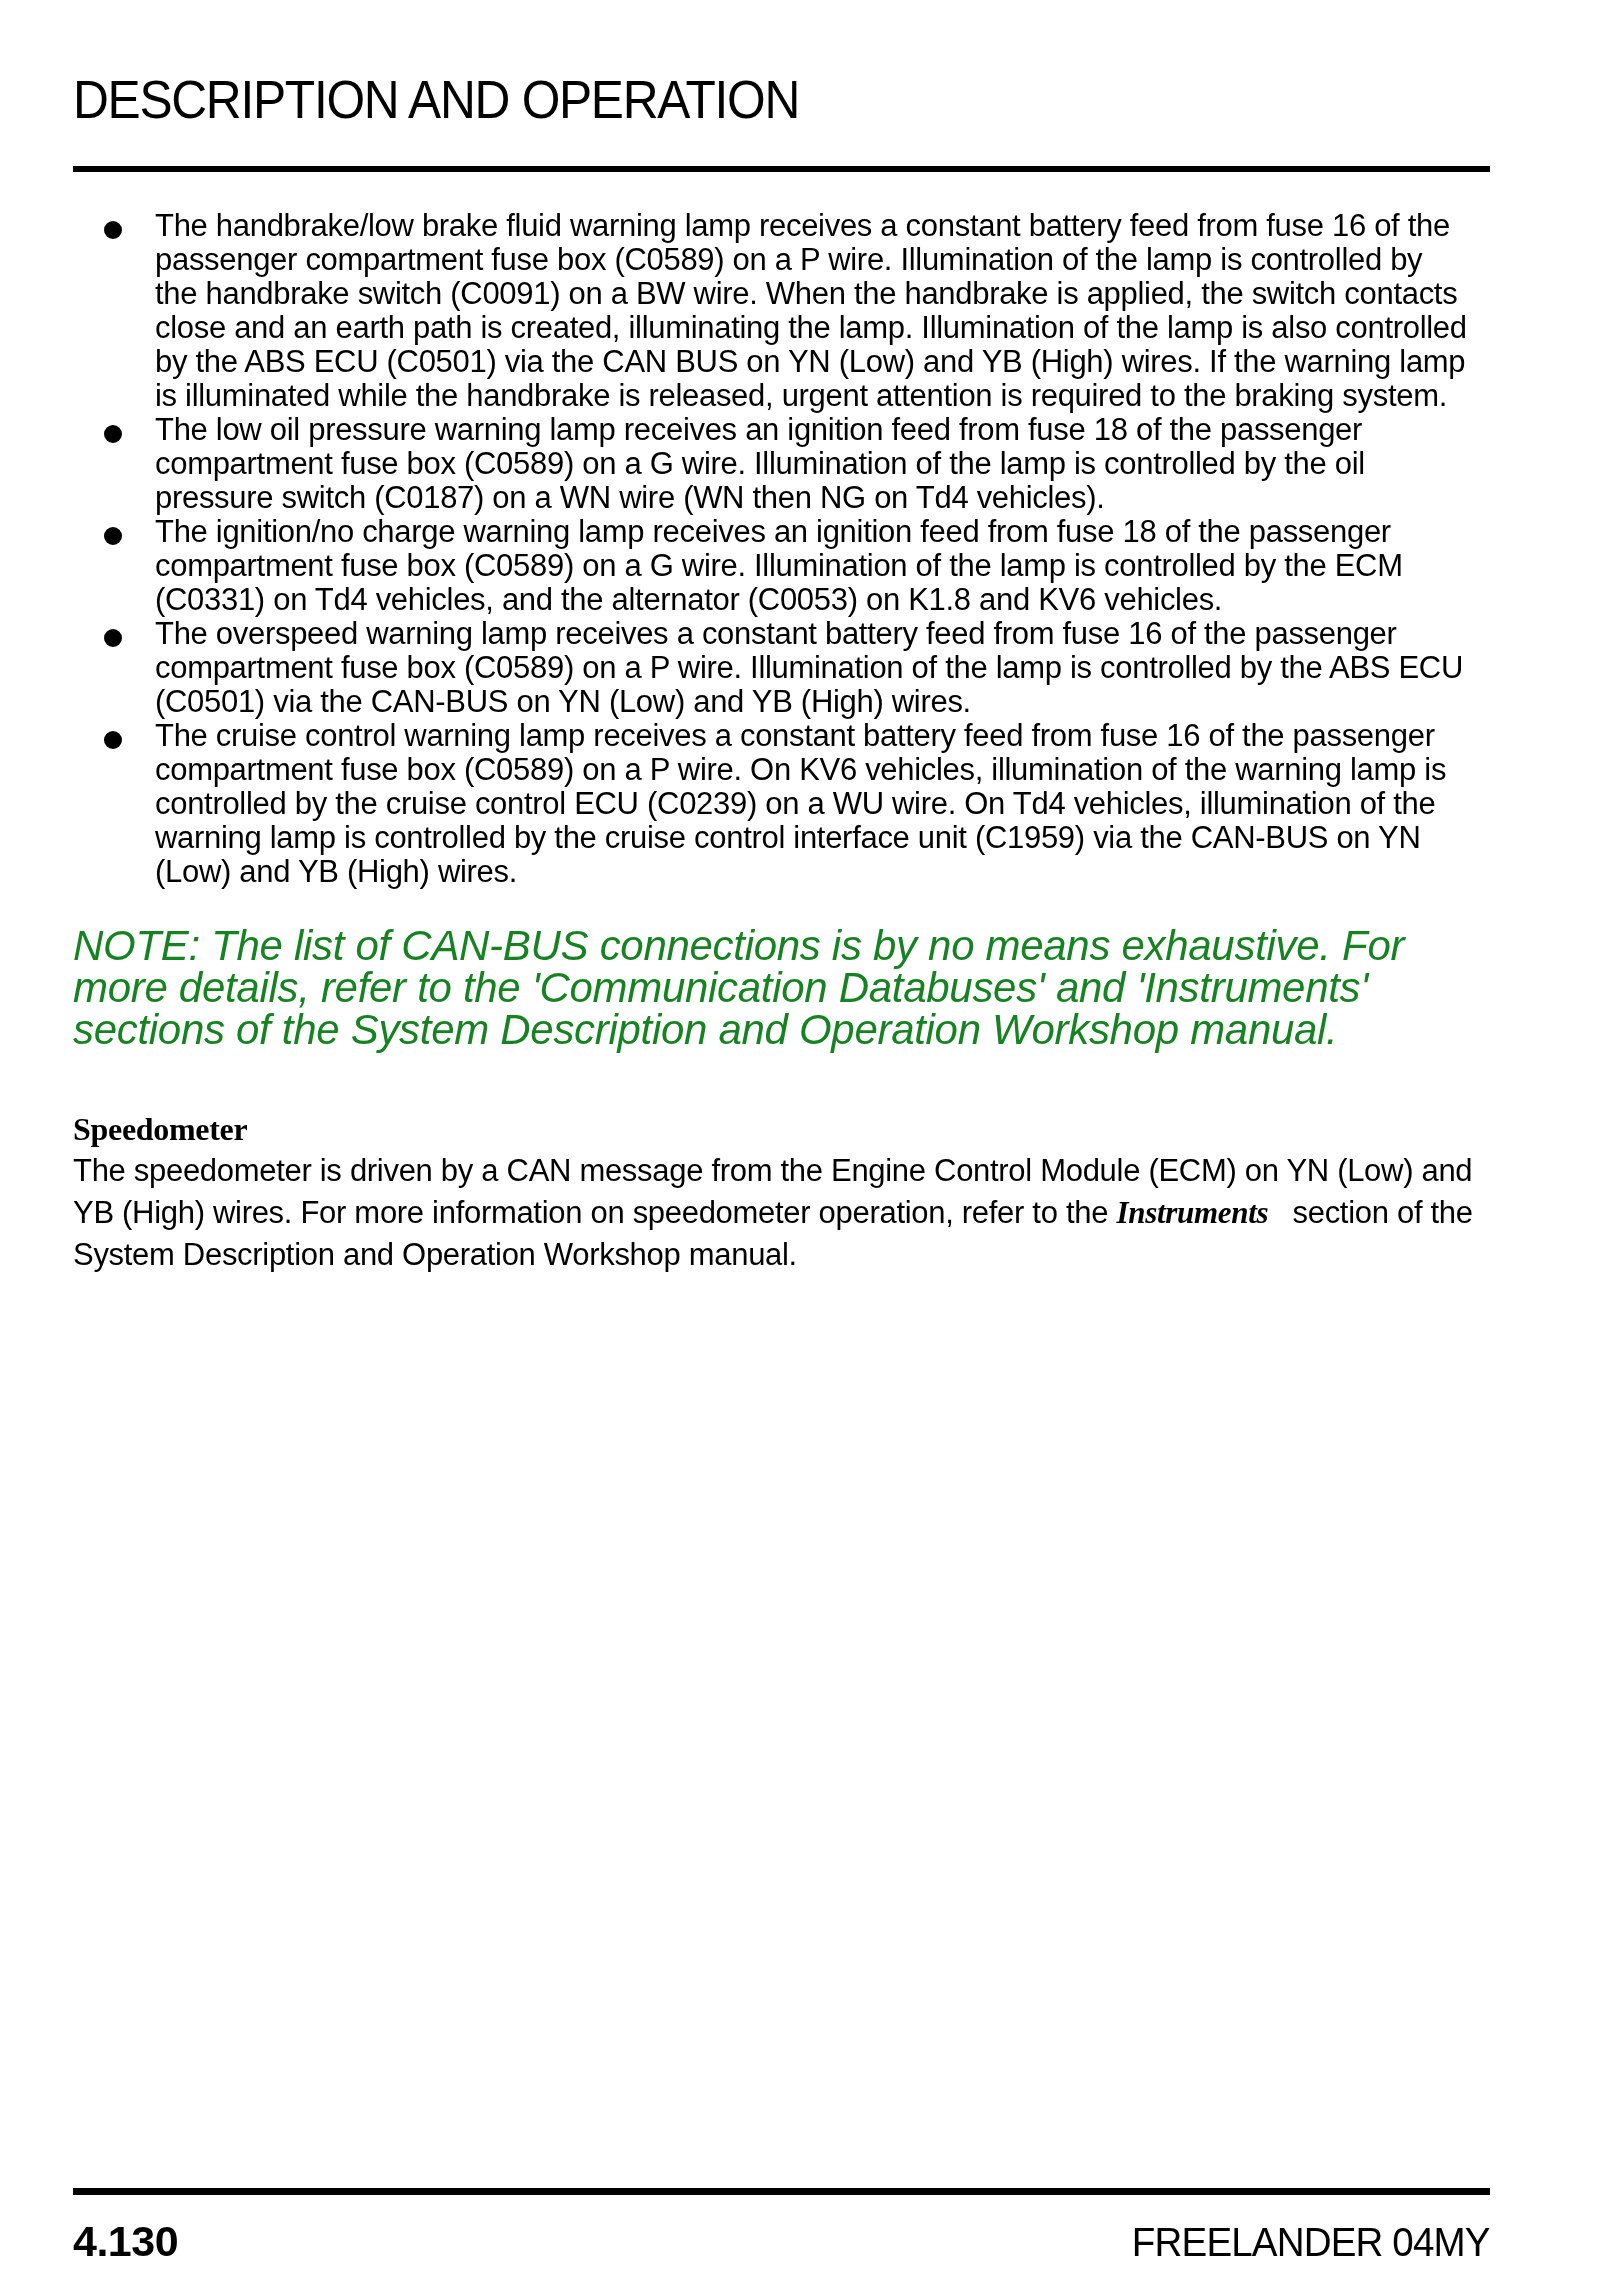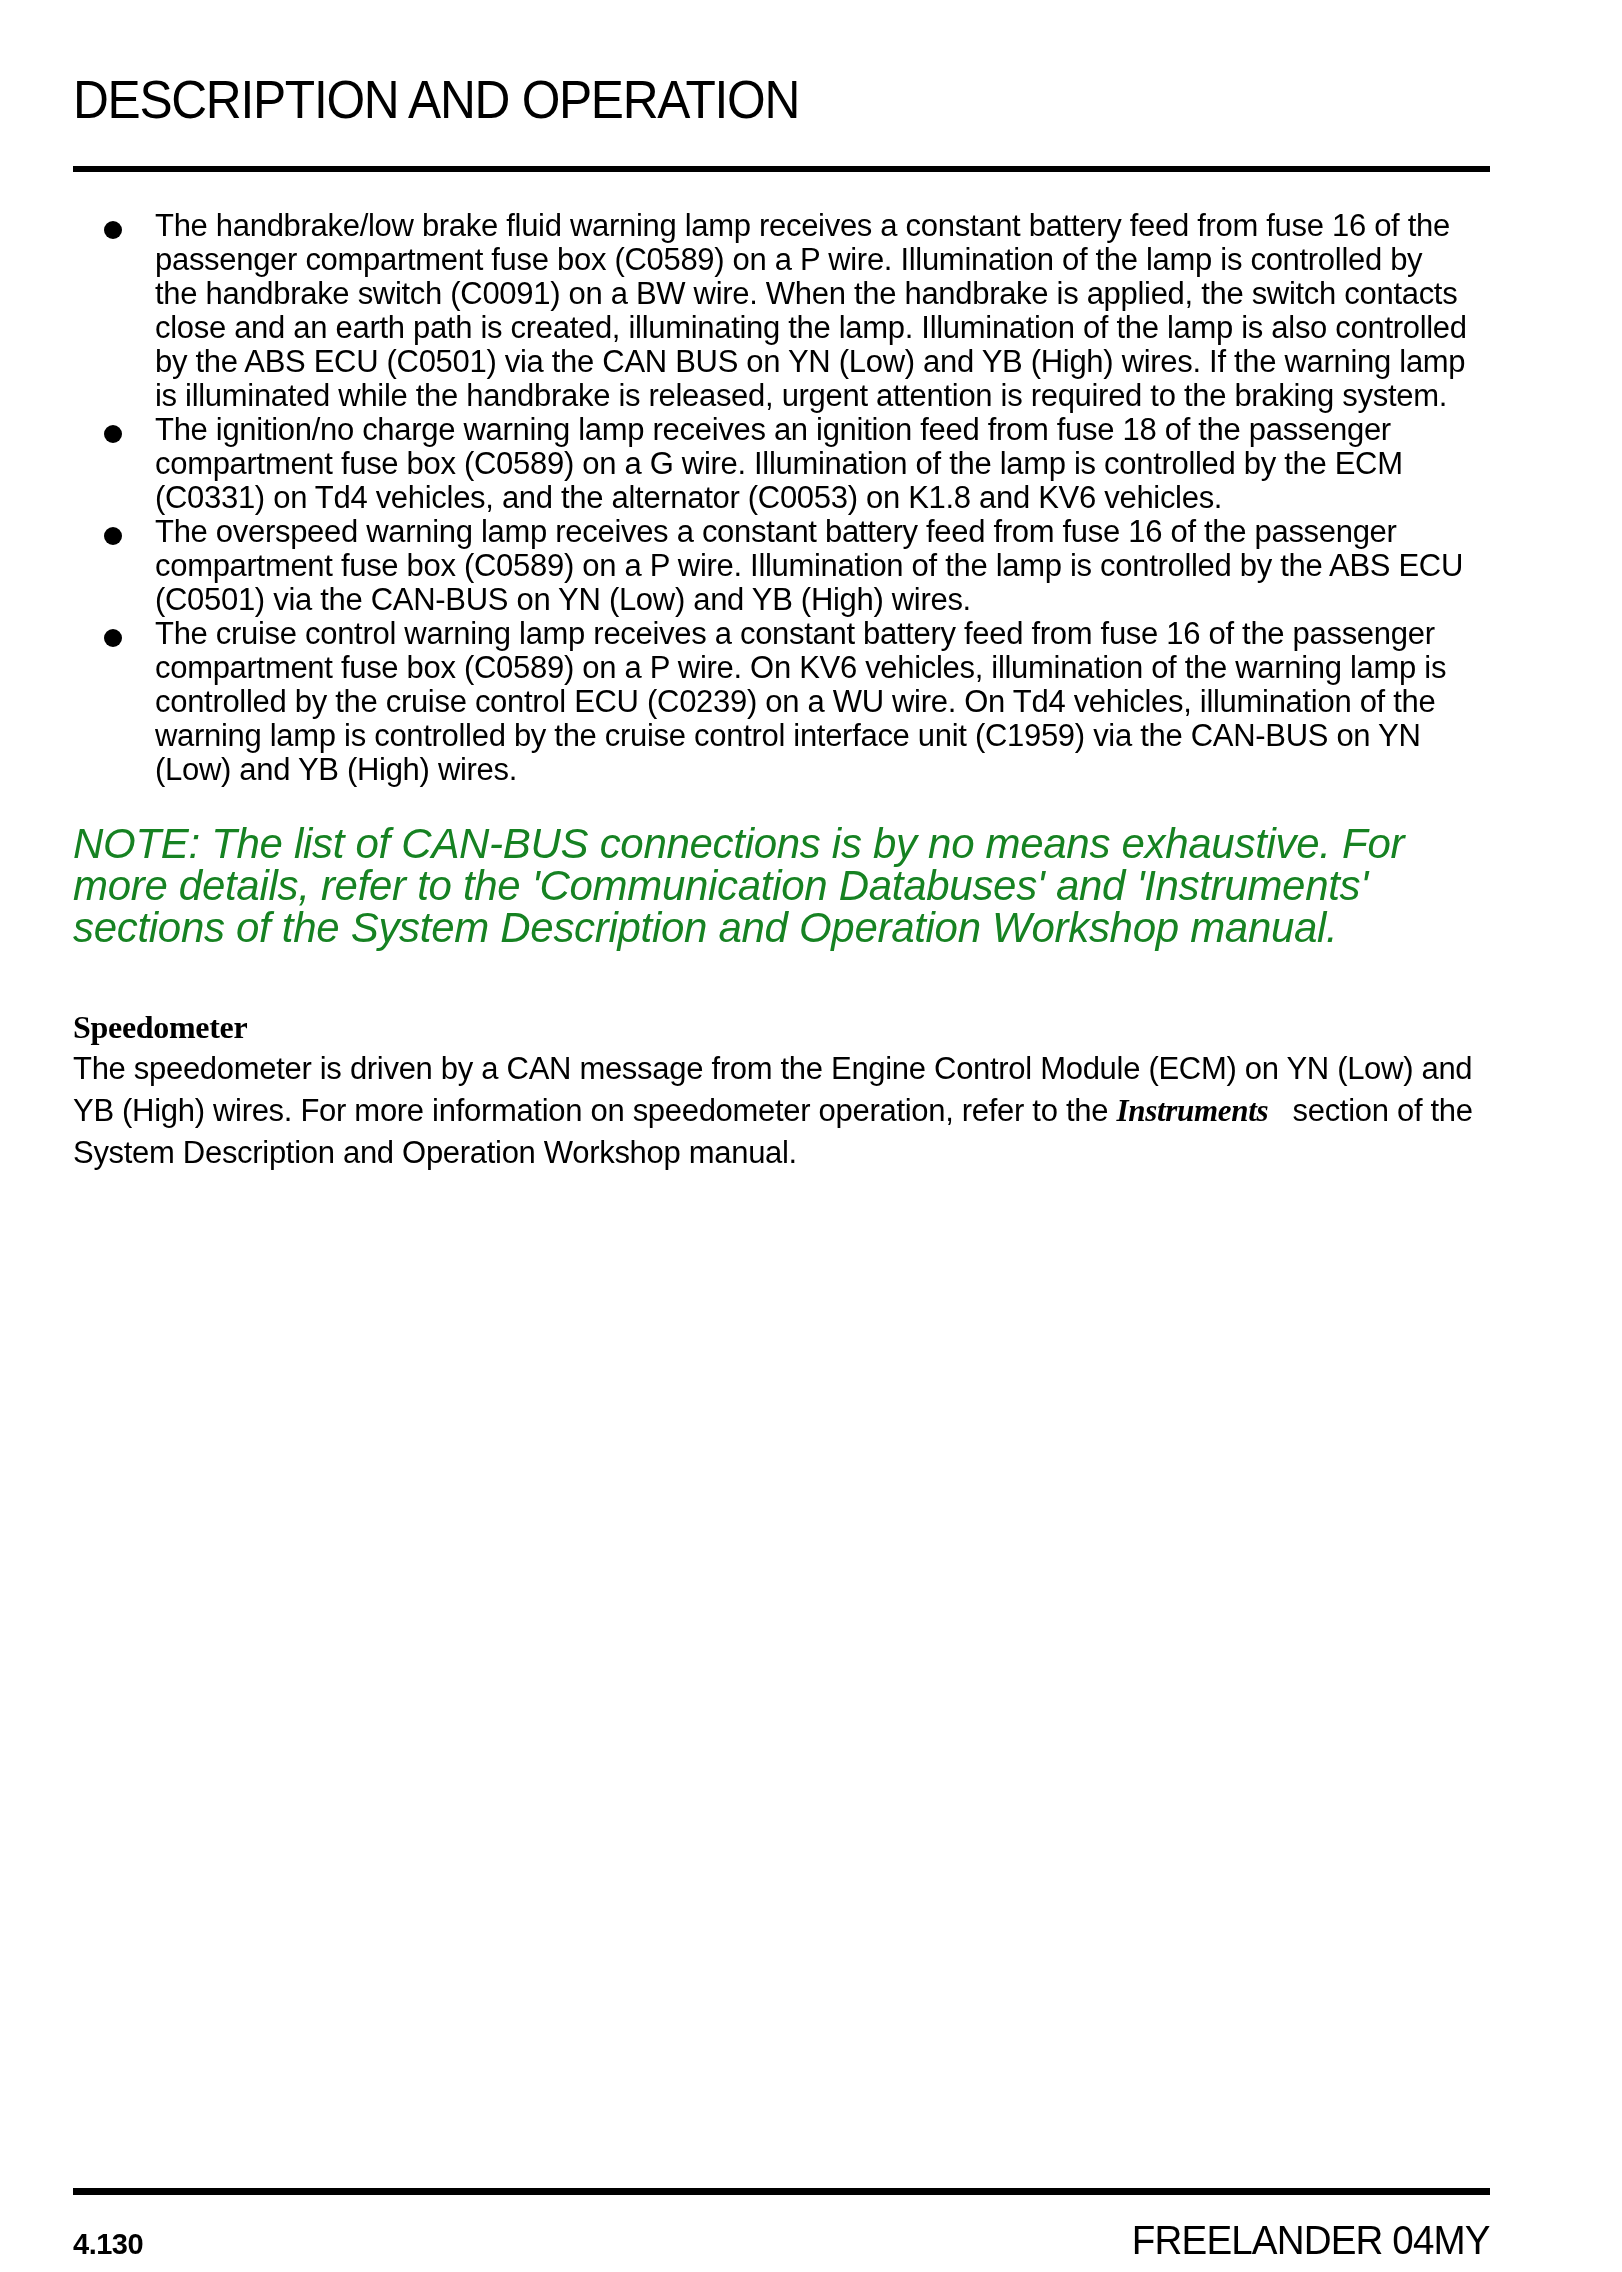--- a/index.html
+++ b/index.html
@@ -105,21 +105,21 @@
     height: 6.6px;
     background: #000000;
   }
   .footer-row {
     margin-top: 22.5px;
     display: flex;
     justify-content: space-between;
     align-items: baseline;
   }
   .page-number {
-    font-size: 29px;
+    font-size: 43px;
     font-weight: 700;
     letter-spacing: -0.5px;
   }
   .model-name {
     font-size: 41px;
     font-weight: 400;
     letter-spacing: -0.9px;
     transform: scaleX(0.94);
     transform-origin: right center;
   }
@@ -127,20 +127,21 @@
 </head>
 <body>
 
 <div class="page">
 
   <h1 class="doc-title">DESCRIPTION AND OPERATION</h1>
   <div class="title-rule"></div>
 
   <div class="bullet-list">
     <div class="bullet-item">The handbrake/low brake fluid warning lamp receives a constant battery feed from fuse 16 of the passenger compartment fuse box (C0589) on a P wire. Illumination of the lamp is controlled by the handbrake switch (C0091) on a BW wire. When the handbrake is applied, the switch contacts close and an earth path is created, illuminating the lamp. Illumination of the lamp is also controlled by the ABS ECU (C0501) via the CAN BUS on YN (Low) and YB (High) wires. If the warning lamp is illuminated while the handbrake is released, urgent attention is required to the braking system.</div>
+    <div class="bullet-item">The low oil pressure warning lamp receives an ignition feed from fuse 18 of the passenger compartment fuse box (C0589) on a G wire. Illumination of the lamp is controlled by the oil pressure switch (C0187) on a WN wire (WN then NG on Td4 vehicles).</div>
     <div class="bullet-item">The ignition/no charge warning lamp receives an ignition feed from fuse 18 of the passenger compartment fuse box (C0589) on a G wire. Illumination of the lamp is controlled by the ECM (C0331) on Td4 vehicles, and the alternator (C0053) on K1.8 and KV6 vehicles.</div>
     <div class="bullet-item">The overspeed warning lamp receives a constant battery feed from fuse 16 of the passenger compartment fuse box (C0589) on a P wire. Illumination of the lamp is controlled by the ABS ECU (C0501) via the CAN-BUS on YN (Low) and YB (High) wires.</div>
     <div class="bullet-item">The cruise control warning lamp receives a constant battery feed from fuse 16 of the passenger compartment fuse box (C0589) on a P wire. On KV6 vehicles, illumination of the warning lamp is controlled by the cruise control ECU (C0239) on a WU wire. On Td4 vehicles, illumination of the warning lamp is controlled by the cruise control interface unit (C1959) via the CAN-BUS on YN (Low) and YB (High) wires.</div>
   </div>
 
   <div class="main-note">NOTE: The list of CAN-BUS connections is by no means exhaustive. For more details, refer to the 'Communication Databuses' and 'Instruments' sections of the System Description and Operation Workshop manual.</div>
 
   <h2 class="section-heading" style="margin-bottom:0;">Speedometer</h2>
   <p class="section-paragraph" style="margin-top:0;">
     <span>The speedometer is driven by a CAN message from the Engine Control Module (ECM) on YN (Low) and YB (High) wires. For more information on speedometer operation, refer to the </span><span class="emph">Instruments</span><span> section of the System Description and Operation Workshop manual.</span>

